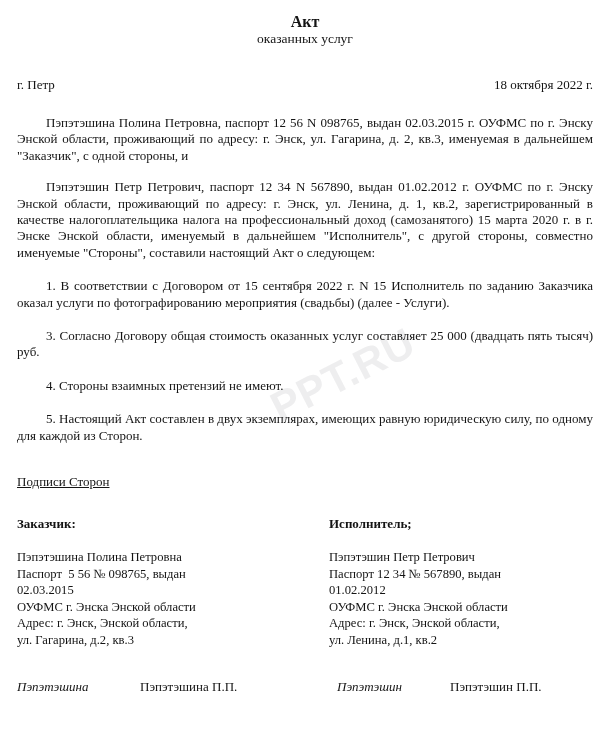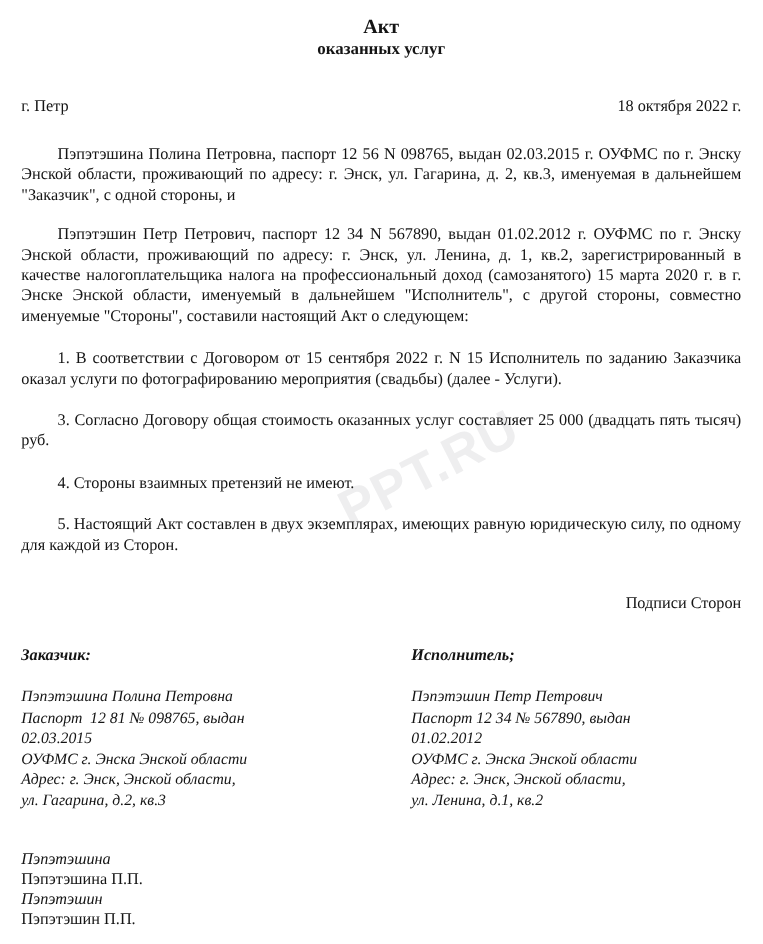--- a/index.html
+++ b/index.html
@@ -46,21 +46,21 @@
   .title {
     text-align: center;
     font-weight: bold;
     font-size: 16px;
     line-height: 17px;
     margin: 0;
     padding-top: 13px;
   }
   .title-line2 {
     text-align: center;
-    font-weight: bold;
+    font-weight: normal;
     font-size: 13.5px;
     line-height: 17px;
     margin: 0;
   }
   .dateline {
     display: flex;
     justify-content: space-between;
     align-items: baseline;
     margin-top: 30px;
     font-size: 13px;
@@ -83,34 +83,34 @@
   }
   p.clause {
     text-align: justify;
     text-indent: 29px;
     font-size: 13px;
     line-height: 16.4px;
     margin: 0;
     padding-top: 17px;
   }
   .sign-heading {
-    text-align: right;
+    text-align: left;
     font-size: 13px;
     line-height: 16px;
     margin: 0;
     padding-top: 30px;
+    text-decoration: underline;
   }
   .sign-columns {
     display: flex;
     padding-top: 26px;
   }
   .col {
     width: 320px;
     box-sizing: border-box;
-    font-style: italic;
   }
   .col.right {
     padding-left: 0;
     margin-left: 48px;
   }
   .role {
     font-weight: bold;
     font-size: 13px;
     line-height: 16px;
     font-family: "Liberation Serif", "DejaVu Serif", serif;
@@ -121,21 +121,20 @@
     font-size: 12.6px;
     line-height: 16.6px;
     margin: 0;
     white-space: pre;
   }
   .sign-row {
     display: flex;
     padding-top: 30px;
     font-size: 13px;
     line-height: 16px;
-    flex-direction: column;
   }
   .sig-cell {
     box-sizing: border-box;
   }
   .sig-script {
     font-style: italic;
     font-size: 13px;
     white-space: nowrap;
   }
   .sig-printed {
@@ -172,21 +171,21 @@
     <p class="clause">4. Стороны взаимных претензий не имеют.</p>
     <p class="clause">5. Настоящий Акт составлен в двух экземплярах, имеющих равную юридическую силу, по одному для каждой из Сторон.</p>
 
     <div class="sign-heading">Подписи Сторон</div>
 
     <div class="sign-columns">
 
       <div class="col left">
         <div class="role">Заказчик:</div>
         <div class="detail-line">Пэпэтэшина Полина Петровна</div>
-        <div class="detail-line">Паспорт  12 81 № 098765, выдан</div>
+        <div class="detail-line">Паспорт  5 56 № 098765, выдан</div>
         <div class="detail-line">02.03.2015</div>
         <div class="detail-line">ОУФМС г. Энска Энской области</div>
         <div class="detail-line">Адрес: г. Энск, Энской области,</div>
         <div class="detail-line">ул. Гагарина, д.2, кв.3</div>
       </div>
 
       <div class="col right">
         <div class="role">Исполнитель;</div>
         <div class="detail-line">Пэпэтэшин Петр Петрович</div>
         <div class="detail-line">Паспорт 12 34 № 567890, выдан</div>

